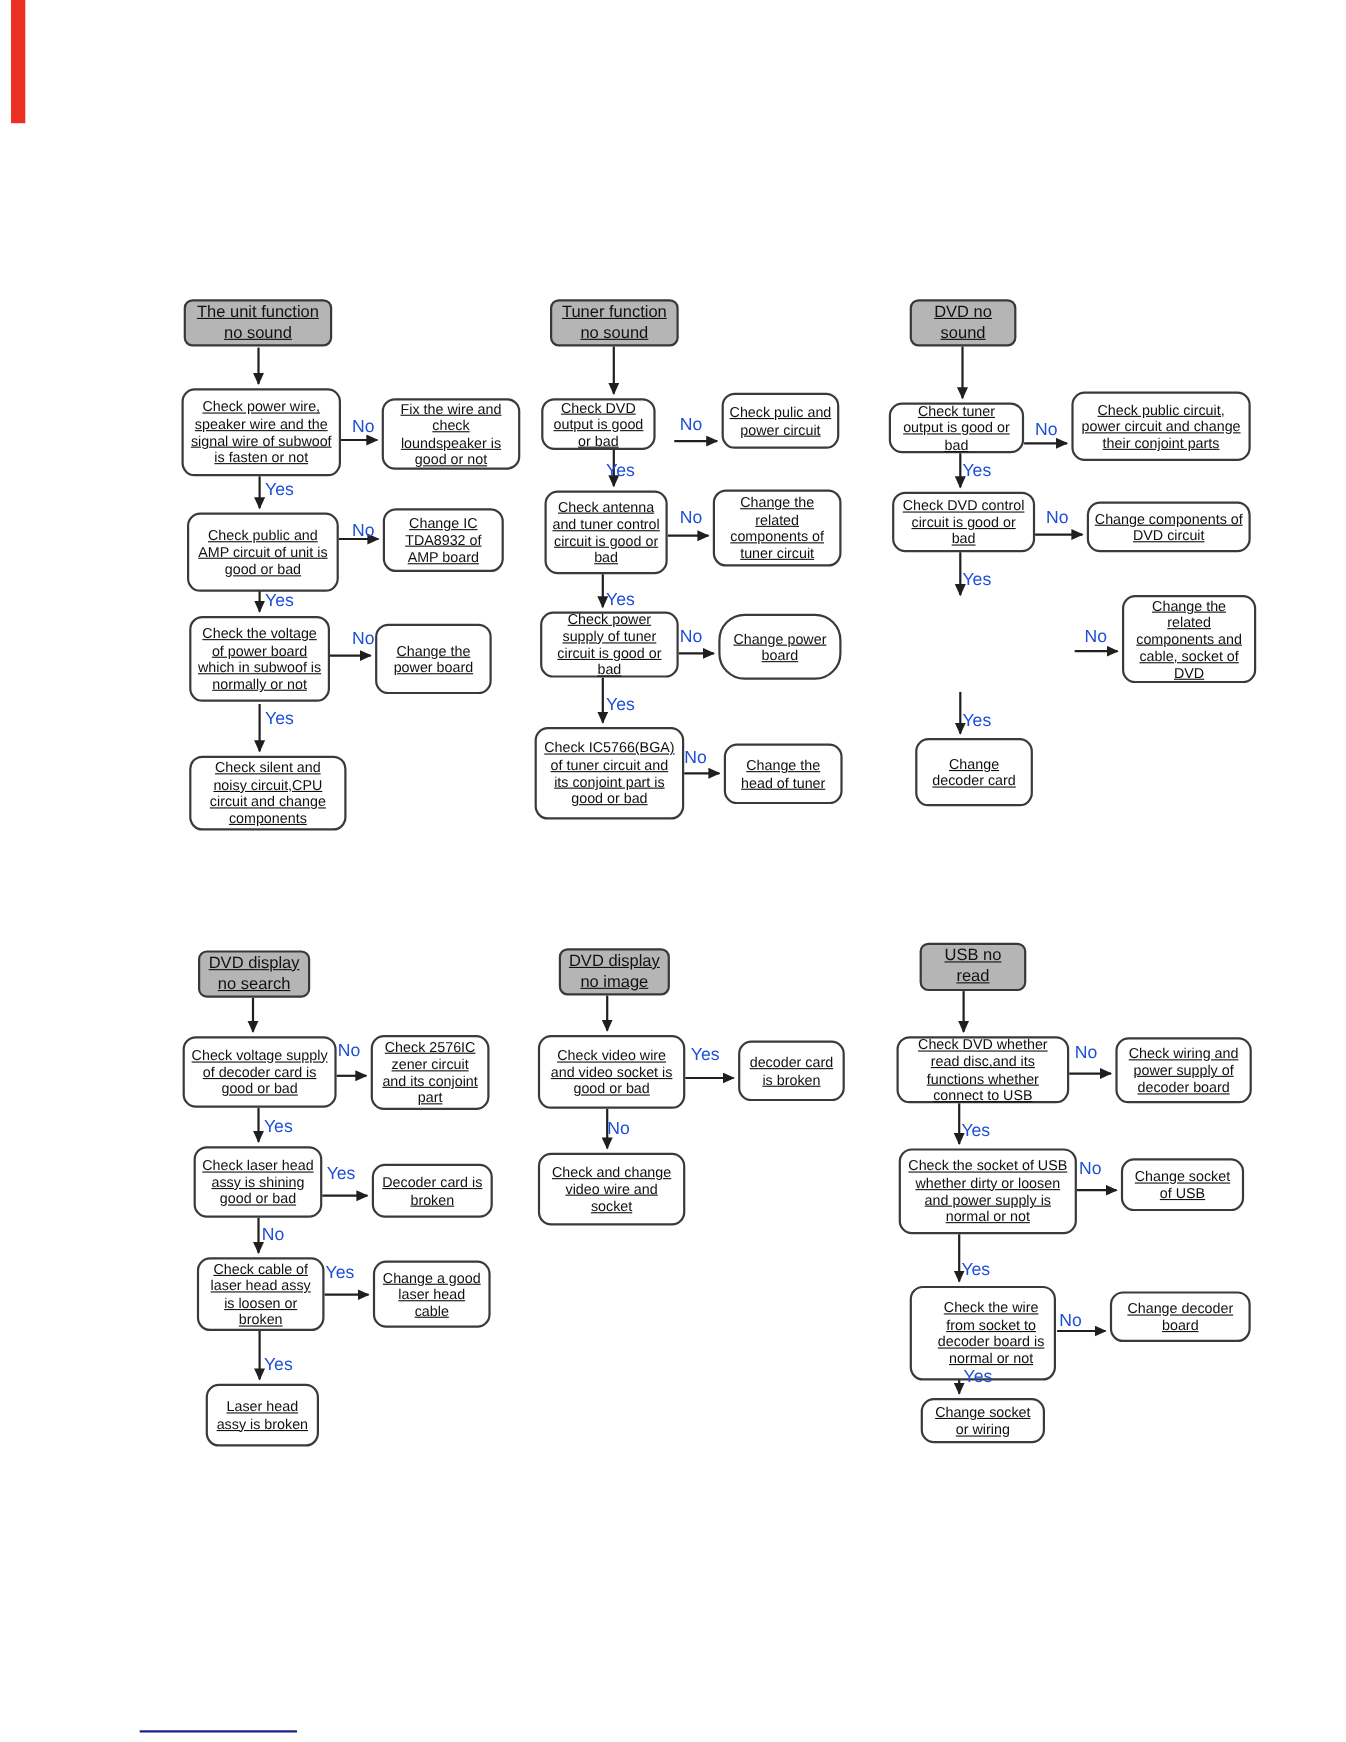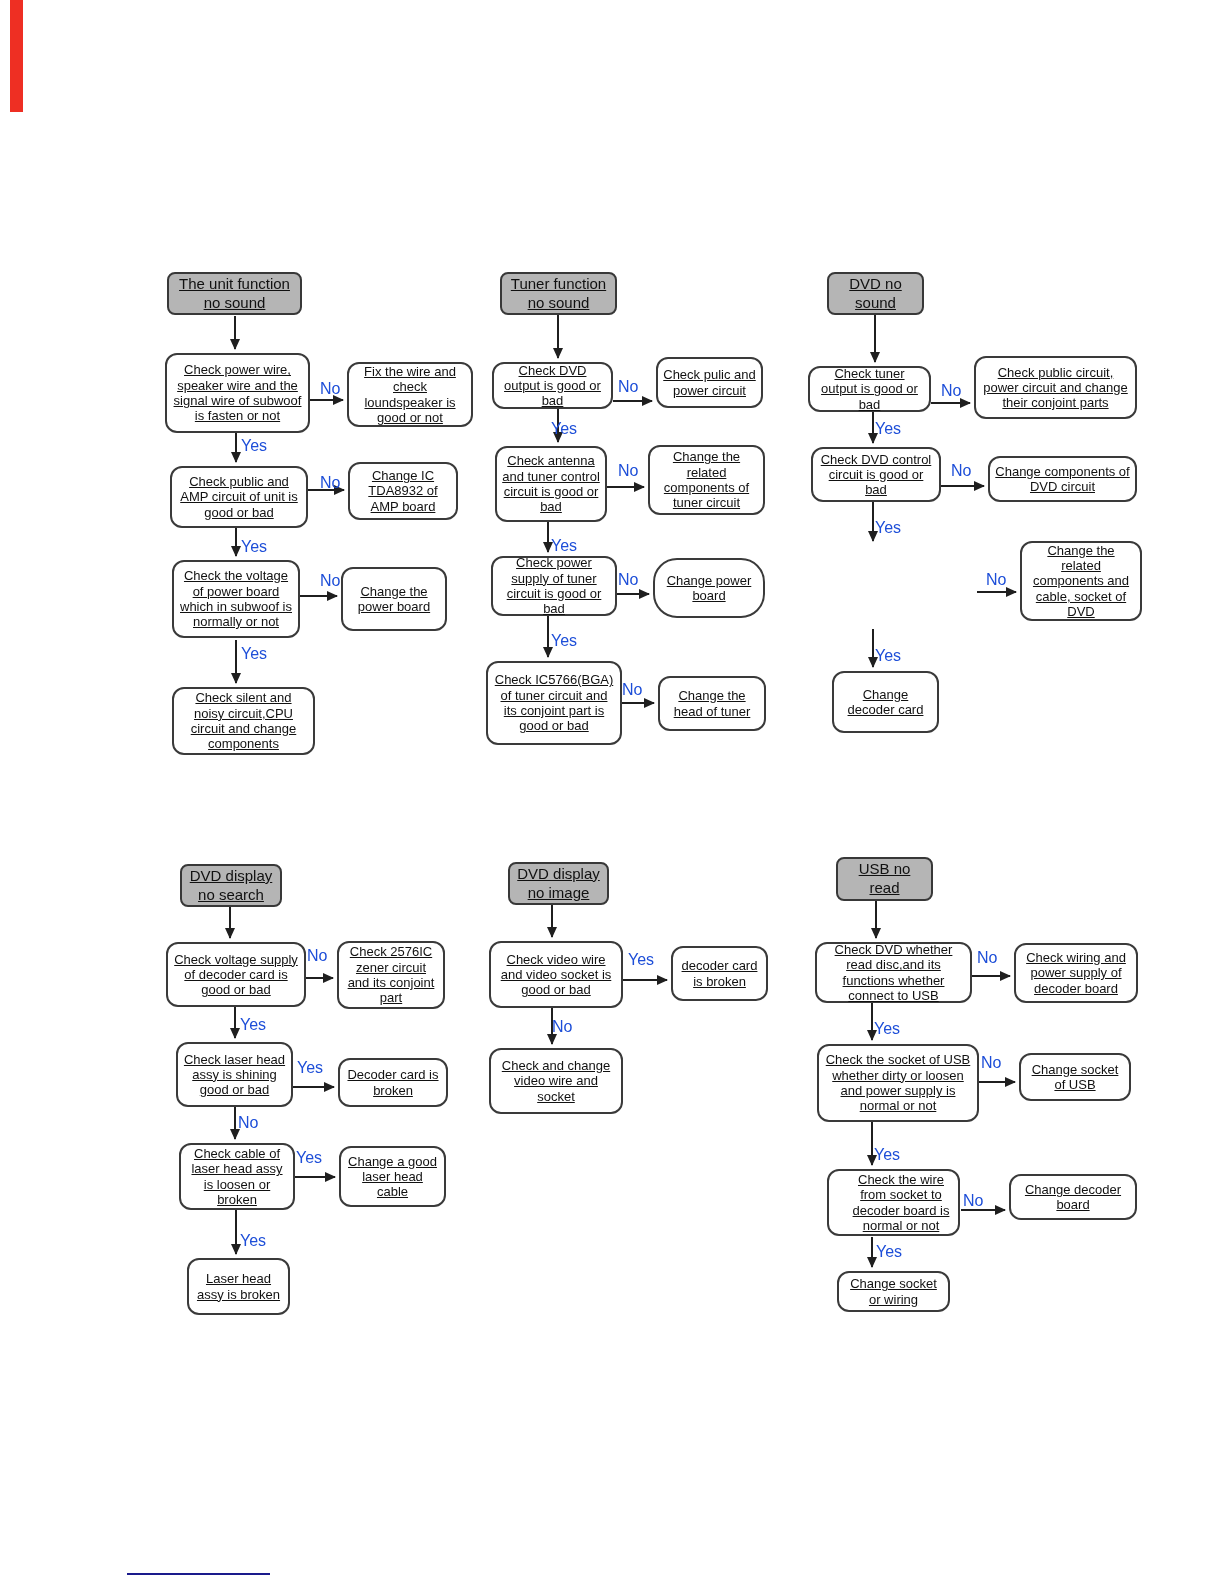--- a/index.html
+++ b/index.html
@@ -70,35 +70,35 @@
     <line class="ln" x1="872" y1="1003" x2="872" y2="1040" marker-end="url(#ah)"></line>
     <line class="ln" x1="872" y1="1122" x2="872" y2="1165" marker-end="url(#ah)"></line>
     <line class="ln" x1="872" y1="1237" x2="872" y2="1267" marker-end="url(#ah)"></line>
     <line class="ln" x1="972" y1="976" x2="1010" y2="976" marker-end="url(#ah)"></line>
     <line class="ln" x1="979" y1="1082" x2="1015" y2="1082" marker-end="url(#ah)"></line>
     <line class="ln" x1="961" y1="1210" x2="1005" y2="1210" marker-end="url(#ah)"></line>
   </svg>
 
   <div class="nd hd" style="left:167px;top:272px;width:135px;height:43px;">The unit function no sound</div>
   <div class="nd" style="left:165px;top:353px;width:145px;height:80px;">Check power wire, speaker wire and the signal wire of subwoof is fasten or not</div>
-  <div class="nd" style="left:170px;top:466px;width:138px;height:62px;">Check public and AMP circuit of unit is good or bad</div>
+  <div class="nd" style="left:170px;top:466px;width:138px;height:72px;">Check public and AMP circuit of unit is good or bad</div>
   <div class="nd" style="left:172px;top:560px;width:128px;height:78px;">Check the voltage of power board which in subwoof is normally or not</div>
   <div class="nd" style="left:172px;top:687px;width:143px;height:68px;">Check silent and noisy circuit,CPU circuit and change components</div>
   <div class="nd" style="left:347px;top:362px;width:126px;height:65px;">Fix the wire and check loundspeaker is good or not</div>
   <div class="nd" style="left:348px;top:462px;width:110px;height:58px;">Change IC TDA8932 of AMP board</div>
   <div class="nd" style="left:341px;top:567px;width:106px;height:64px;">Change the power board</div>
   <span class="lb" style="left:320px;top:380px;">No</span>
   <span class="lb" style="left:241px;top:437px;">Yes</span>
   <span class="lb" style="left:320px;top:474px;">No</span>
   <span class="lb" style="left:241px;top:538px;">Yes</span>
   <span class="lb" style="left:320px;top:572px;">No</span>
   <span class="lb" style="left:241px;top:645px;">Yes</span>
 
   <div class="nd hd" style="left:500px;top:272px;width:117px;height:43px;">Tuner function no sound</div>
-  <div class="nd" style="left:492px;top:362px;width:121px;height:47px;text-align:center;">Check DVD output is good or bad</div>
+  <div class="nd" style="left:492px;top:362px;width:104px;height:47px;text-align:center;">Check DVD output is good or bad</div>
   <div class="nd" style="left:495px;top:446px;width:112px;height:76px;">Check antenna and tuner control circuit is good or bad</div>
   <div class="nd" style="left:491px;top:556px;width:126px;height:60px;">Check power supply of tuner circuit is good or bad</div>
   <div class="nd" style="left:486px;top:661px;width:136px;height:84px;">Check IC5766(BGA) of tuner circuit and its conjoint part is good or bad</div>
   <div class="nd" style="left:656px;top:357px;width:107px;height:51px;">Check pulic and power circuit</div>
   <div class="nd" style="left:648px;top:445px;width:117px;height:70px;">Change the related components of tuner circuit</div>
   <div class="nd" style="left:653px;top:558px;width:112px;height:60px;border-radius:24px;">Change power board</div>
   <div class="nd" style="left:658px;top:676px;width:108px;height:55px;">Change the head of tuner</div>
   <span class="lb" style="left:618px;top:378px;">No</span>
   <span class="lb" style="left:551px;top:420px;">Yes</span>
   <span class="lb" style="left:618px;top:462px;">No</span>
@@ -139,21 +139,21 @@
   <div class="nd hd" style="left:508px;top:862px;width:101px;height:43px;">DVD display no image</div>
   <div class="nd" style="left:489px;top:941px;width:134px;height:67px;">Check video wire and video socket is good or bad</div>
   <div class="nd" style="left:489px;top:1048px;width:134px;height:66px;">Check and change video wire and socket</div>
   <div class="nd" style="left:671px;top:946px;width:97px;height:55px;">decoder card is broken</div>
   <span class="lb" style="left:628px;top:951px;">Yes</span>
   <span class="lb" style="left:552px;top:1018px;">No</span>
 
   <div class="nd hd" style="left:836px;top:857px;width:97px;height:44px;">USB no read</div>
   <div class="nd" style="left:815px;top:942px;width:157px;height:61px;">Check DVD whether read disc,and its functions whether connect to USB</div>
   <div class="nd" style="left:817px;top:1044px;width:162px;height:78px;">Check the socket of USB whether dirty or loosen and power supply is normal or not</div>
-  <div class="nd" style="left:827px;top:1169px;width:133px;height:67px;padding-left:20px;">Check the wire from socket to decoder board is normal or not</div>
+  <div class="nd" style="left:827px;top:1169px;width:133px;height:86px;padding-left:20px;">Check the wire from socket to decoder board is normal or not</div>
   <div class="nd" style="left:837px;top:1271px;width:113px;height:41px;">Change socket or wiring</div>
   <div class="nd" style="left:1014px;top:943px;width:124px;height:60px;">Check wiring and power supply of decoder board</div>
   <div class="nd" style="left:1019px;top:1053px;width:112px;height:48px;">Change socket of USB</div>
   <div class="nd" style="left:1009px;top:1174px;width:128px;height:46px;">Change decoder board</div>
   <span class="lb" style="left:977px;top:949px;">No</span>
   <span class="lb" style="left:874px;top:1020px;">Yes</span>
   <span class="lb" style="left:981px;top:1054px;">No</span>
   <span class="lb" style="left:874px;top:1146px;">Yes</span>
   <span class="lb" style="left:963px;top:1192px;">No</span>
   <span class="lb" style="left:876px;top:1243px;">Yes</span>

